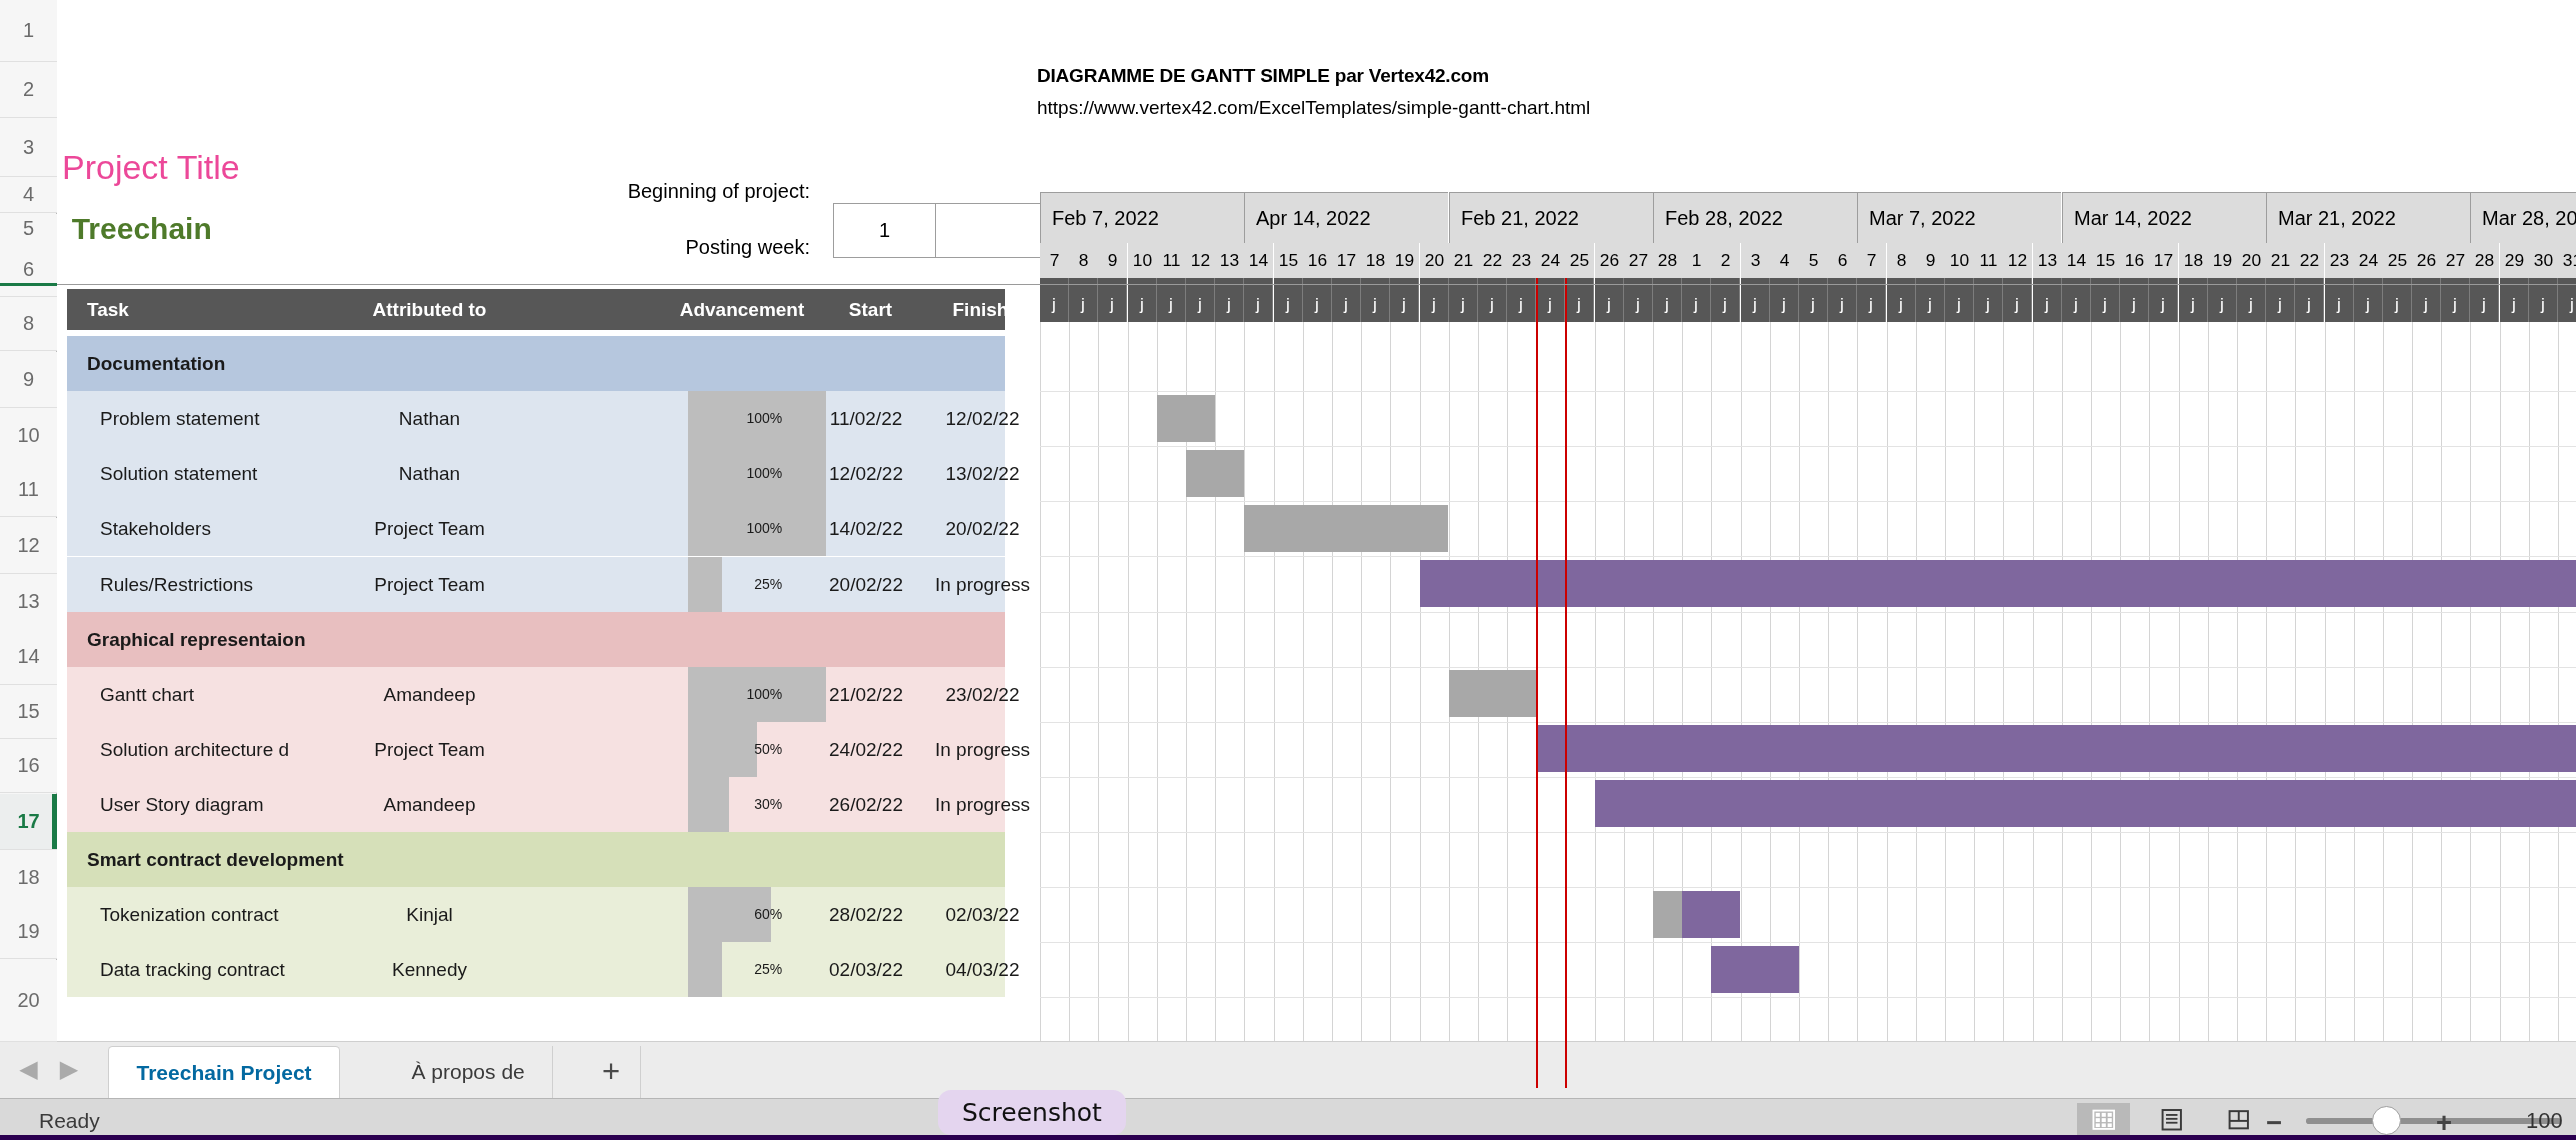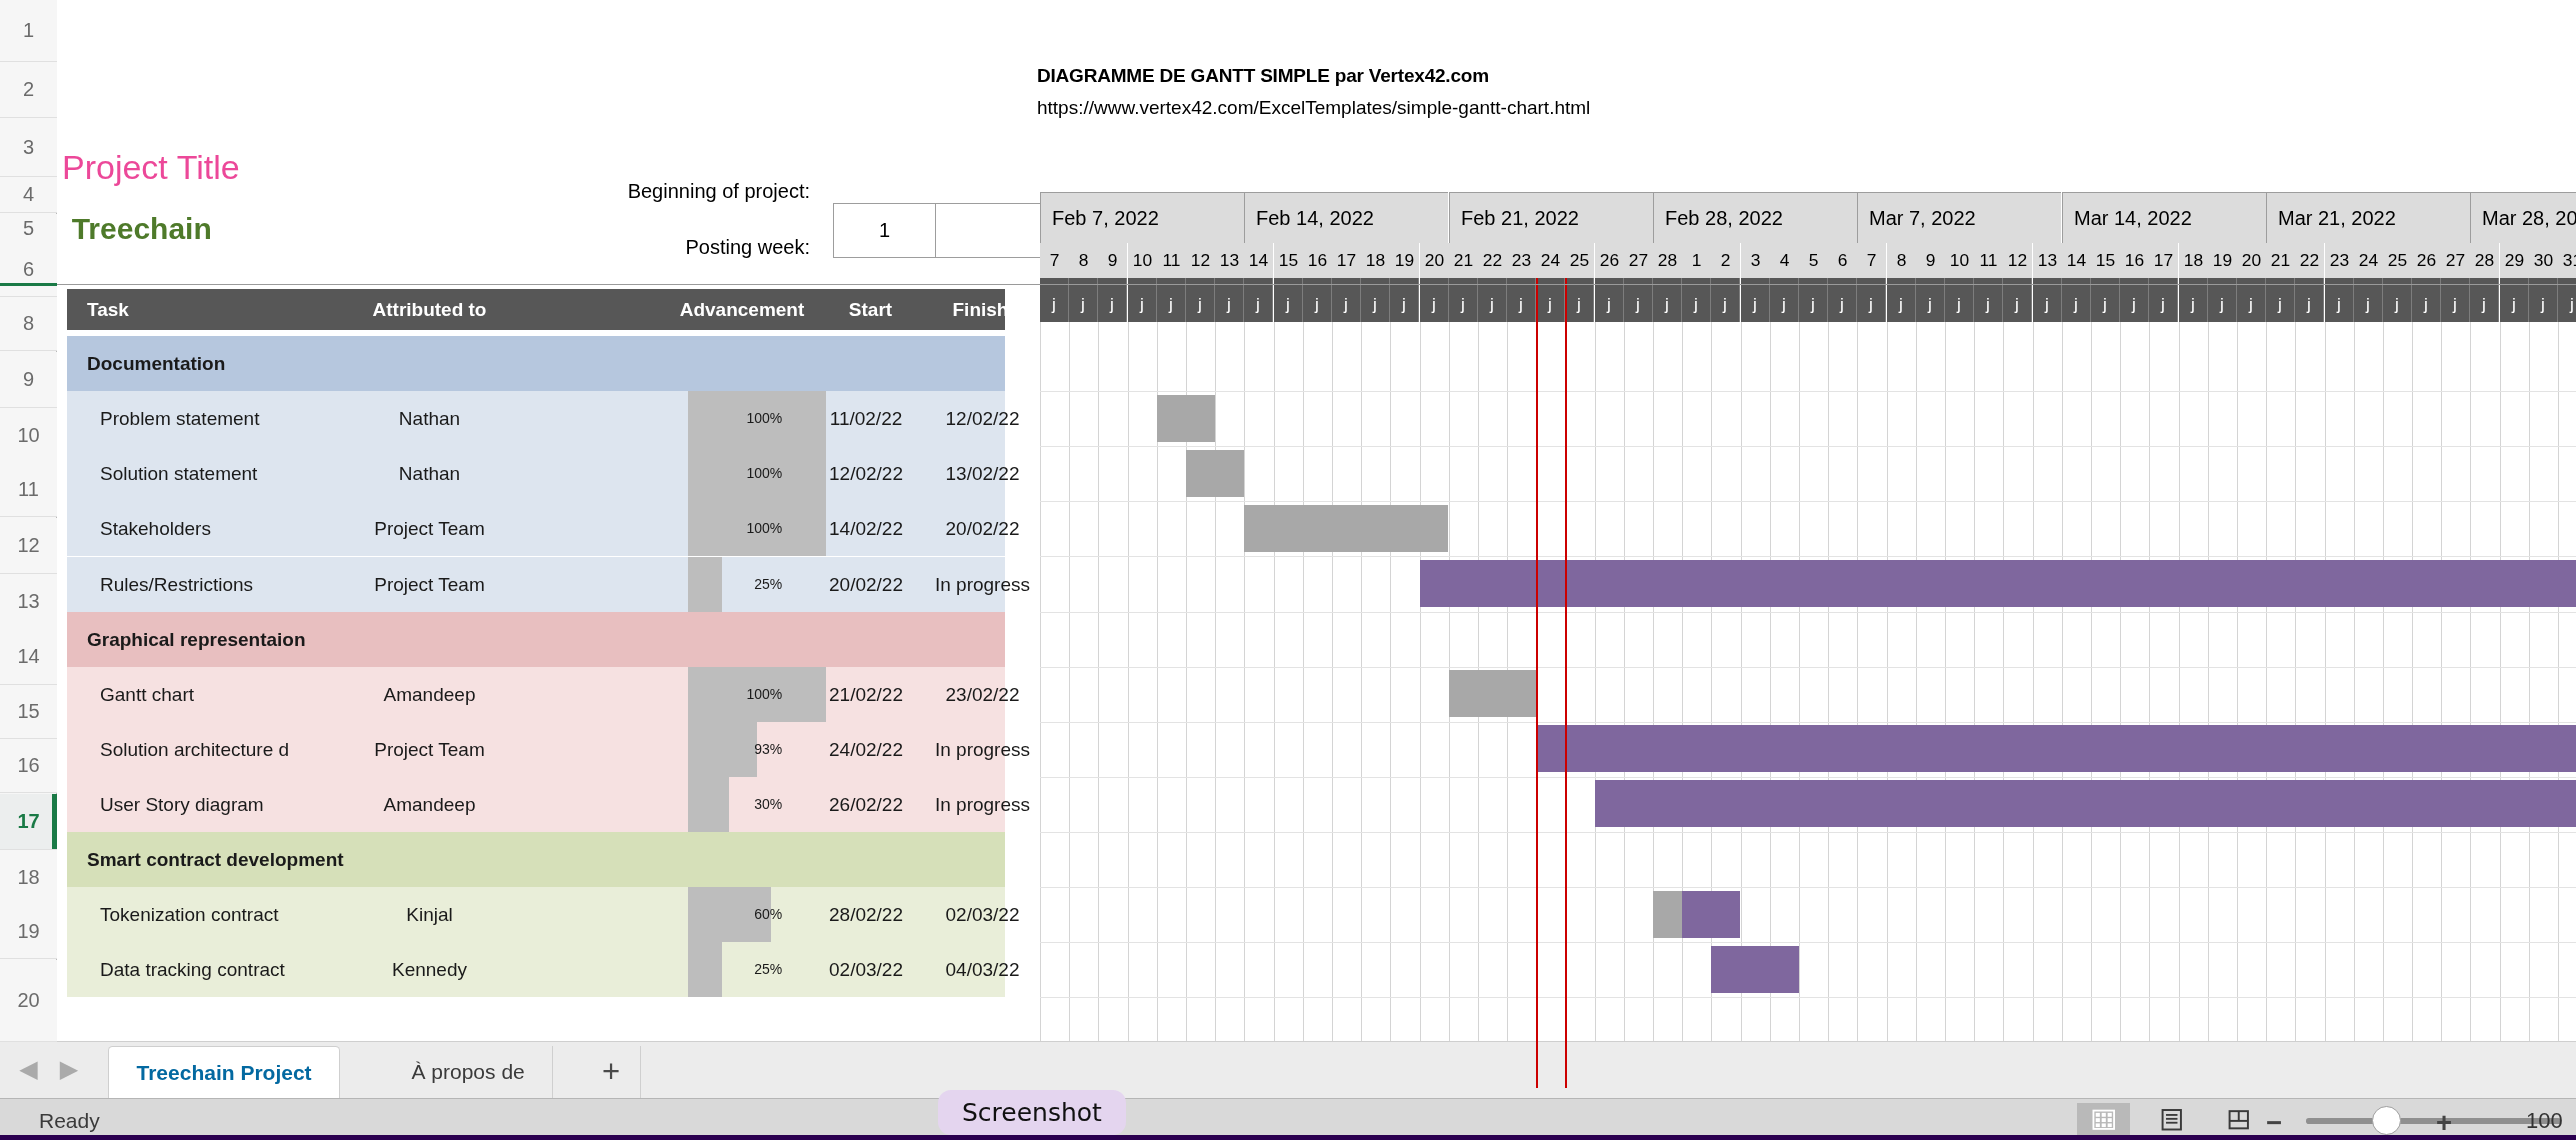--- a/index.html
+++ b/index.html
@@ -227,21 +227,21 @@
           <div class="cTask" style="top: 0px; height: 55px; line-height: 55px;">Gantt chart</div>
           <div class="cAttr" style="top: 0px; height: 55px; line-height: 55px;">Amandeep</div>
           <div class="cPct" style="top: 0px; height: 55px; line-height: 55px;">100%</div>
           <div class="cStart" style="top: 0px; height: 55px; line-height: 55px;">21/02/22</div>
           <div class="cFin" style="top: 0px; height: 55px; line-height: 55px;">23/02/22</div>
         </div>
         <div class="grow trow" style="top: 675px; height: 55px; background: rgb(246, 225, 225);">
           <div class="pctbar" style="width: 69px; background: rgb(189, 189, 189);"></div>
           <div class="cTask" style="top: 0px; height: 55px; line-height: 55px;">Solution architecture d</div>
           <div class="cAttr" style="top: 0px; height: 55px; line-height: 55px;">Project Team</div>
-          <div class="cPct" style="top: 0px; height: 55px; line-height: 55px;">93%</div>
+          <div class="cPct" style="top: 0px; height: 55px; line-height: 55px;">50%</div>
           <div class="cStart" style="top: 0px; height: 55px; line-height: 55px;">24/02/22</div>
           <div class="cFin" style="top: 0px; height: 55px; line-height: 55px;">In progress</div>
         </div>
         <div class="grow trow" style="top: 730px; height: 55px; background: rgb(246, 225, 225);">
           <div class="pctbar" style="width: 41px; background: rgb(189, 189, 189);"></div>
           <div class="cTask" style="top: 0px; height: 55px; line-height: 55px;">User Story diagram</div>
           <div class="cAttr" style="top: 0px; height: 55px; line-height: 55px;">Amandeep</div>
           <div class="cPct" style="top: 0px; height: 55px; line-height: 55px;">30%</div>
           <div class="cStart" style="top: 0px; height: 55px; line-height: 55px;">26/02/22</div>
           <div class="cFin" style="top: 0px; height: 55px; line-height: 55px;">In progress</div>
@@ -276,21 +276,21 @@
         <div class="daycell" style="left: 58px; width: 29px;">9</div>
         <div class="jcell" style="left: 58px; width: 29px;">j</div>
         <div class="daycell" style="left: 88px; width: 29px;">10</div>
         <div class="jcell" style="left: 88px; width: 29px;">j</div>
         <div class="daycell" style="left: 117px; width: 29px;">11</div>
         <div class="jcell" style="left: 117px; width: 29px;">j</div>
         <div class="daycell" style="left: 146px; width: 29px;">12</div>
         <div class="jcell" style="left: 146px; width: 29px;">j</div>
         <div class="daycell" style="left: 175px; width: 29px;">13</div>
         <div class="jcell" style="left: 175px; width: 29px;">j</div>
-        <div class="wkcell" style="left: 204px; width: 204px;">Feb 14, 2022</div>
+        <div class="wkcell" style="left: 204px; width: 204px;">Apr 14, 2022</div>
         <div class="daycell" style="left: 204px; width: 29px;">14</div>
         <div class="jcell" style="left: 204px; width: 29px;">j</div>
         <div class="daycell" style="left: 234px; width: 29px;">15</div>
         <div class="jcell" style="left: 234px; width: 29px;">j</div>
         <div class="daycell" style="left: 263px; width: 29px;">16</div>
         <div class="jcell" style="left: 263px; width: 29px;">j</div>
         <div class="daycell" style="left: 292px; width: 29px;">17</div>
         <div class="jcell" style="left: 292px; width: 29px;">j</div>
         <div class="daycell" style="left: 321px; width: 29px;">18</div>
         <div class="jcell" style="left: 321px; width: 29px;">j</div>

